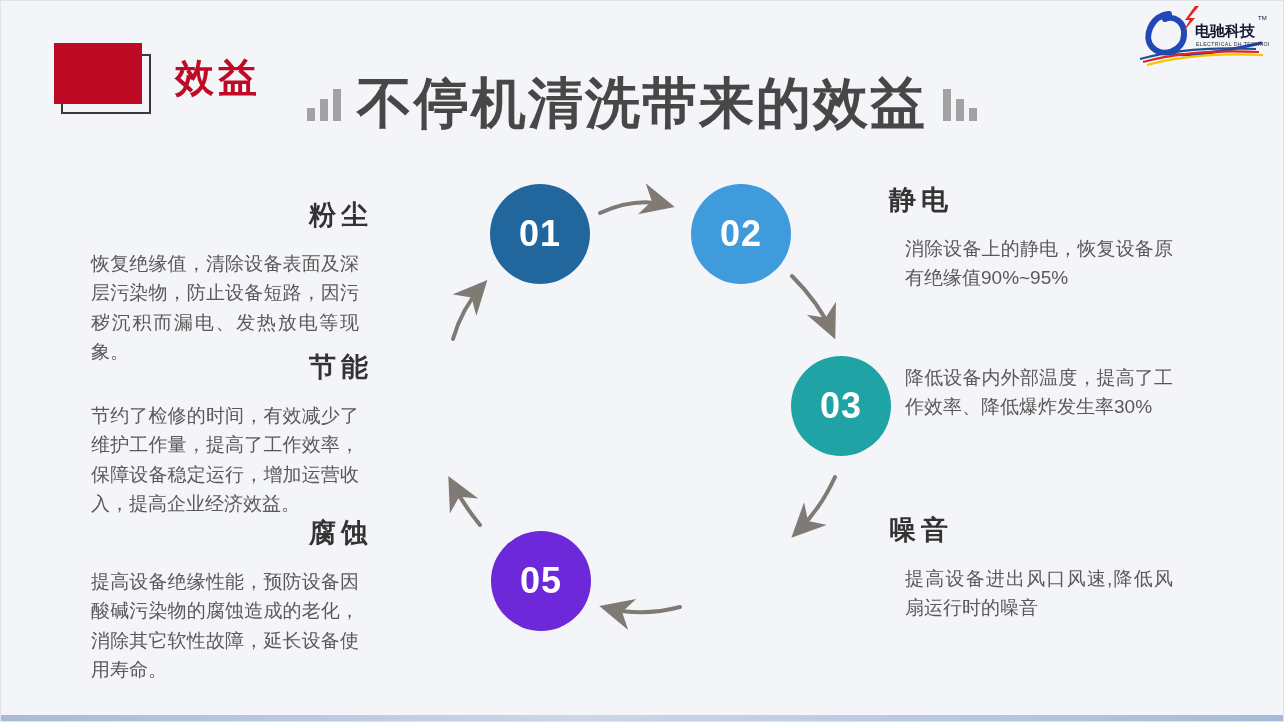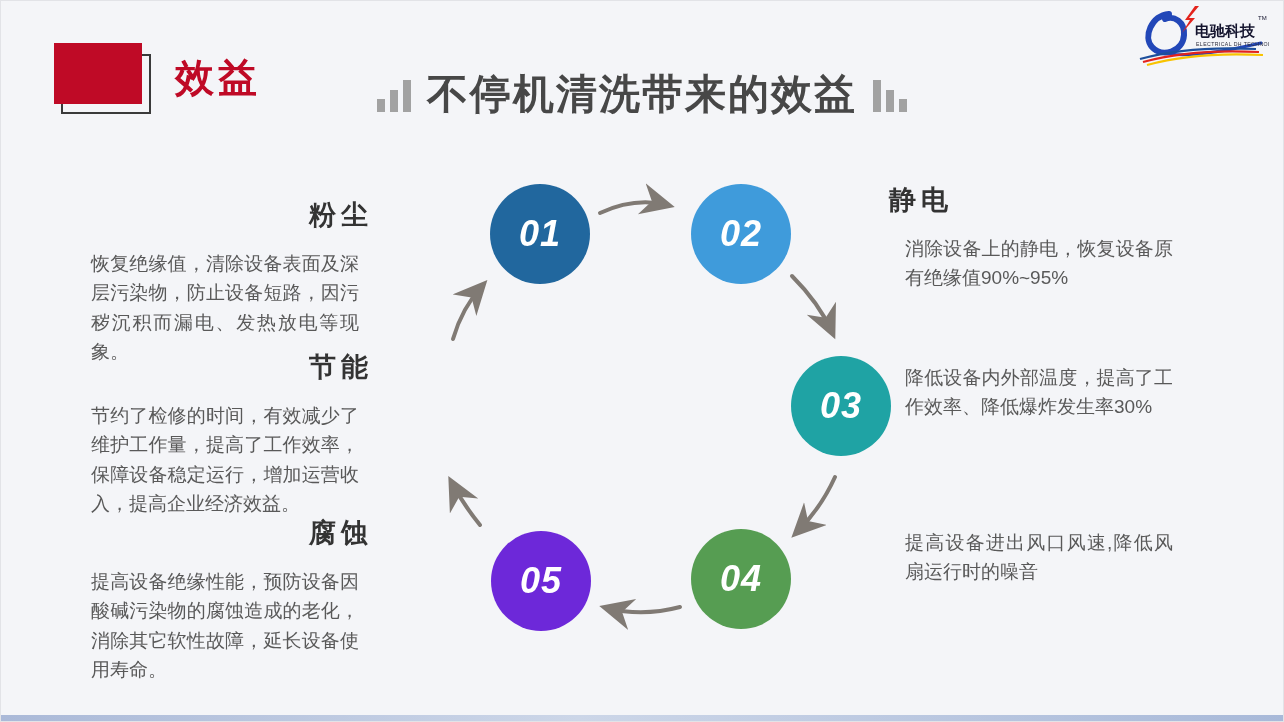--- a/index.html
+++ b/index.html
@@ -7,33 +7,33 @@
     position:relative;width:1284px;height:722px;background:#f4f5f8;
     font-family:"Liberation Sans",sans-serif;overflow:hidden;
     border:1px solid #e2e3e7;box-sizing:border-box;
   }
   
   .corner-outline{position:absolute;left:60px;top:53px;width:86px;height:56px;border:2px solid #3a3a3a;background:transparent;}
   .corner-fill{position:absolute;left:53px;top:42px;width:88px;height:61px;}
   .section-label{position:absolute;left:174px;top:50px;margin:0;font-size:39px;font-weight:bold;letter-spacing:4px;}
   
   .title-wrap{position:absolute;left:0;right:0;top:66px;display:flex;justify-content:center;align-items:center;gap:16px;}
-  .page-title{margin:0;font-size:41px;font-weight:bold;letter-spacing:2px;}
+  .page-title{margin:0;font-size:55px;font-weight:bold;letter-spacing:2px;}
   .bars{display:flex;align-items:flex-end;gap:5px;height:34px;}
   .bars span{display:block;width:8px;background:#a2a2a2;}
   .bars-left span:nth-child(1){height:13px}
   .bars-left span:nth-child(2){height:22px}
   .bars-left span:nth-child(3){height:32px}
   .bars-right span:nth-child(1){height:32px}
   .bars-right span:nth-child(2){height:22px}
   .bars-right span:nth-child(3){height:13px}
   
   .logo{position:absolute;right:14px;top:4px;width:130px;height:62px;}
   
-  .circle{position:absolute;width:100px;height:100px;border-radius:50%;display:flex;align-items:center;justify-content:center;font-style:italic;}
+  .circle{position:absolute;width:100px;height:100px;border-radius:50%;display:flex;align-items:center;justify-content:center;}
   .circle span{color:#fff;font-size:36px;font-weight:bold;letter-spacing:1px;}
   .c1{left:489px;top:183px}
   .c2{left:690px;top:183px}
   .c3{left:790px;top:355px}
   .c4{left:690px;top:528px}
   .c5{left:490px;top:530px}
   .c6{left:388px;top:355px}
   
   .arrows{position:absolute;left:0;top:0;width:1284px;height:722px;pointer-events:none;}
   
@@ -110,23 +110,20 @@
 
   <div class="circle c1" style="background: rgb(33, 103, 158);">
       <span>01</span>
     </div>
   <div class="circle c2" style="background: rgb(63, 155, 219);">
       <span>02</span>
     </div>
   <div class="circle c3" style="background: rgb(31, 163, 164);">
       <span>03</span>
     </div>
-  <div class="circle c4" style="background: rgb(86, 157, 82);">
-      <span>04</span>
-    </div>
   <div class="circle c5" style="background: #6d28d9;">
       <span>05</span>
     </div>
 
   <div class="benefit benefit-left tb1">
     <h3>粉尘</h3>
     <p>恢复绝缘值，清除设备表面及深层污染物，防止设备短路，因污秽沉积而漏电、发热放电等现象。</p>
   </div>
   <div class="benefit benefit-left tb6">
     <h3>节能</h3>
@@ -138,17 +135,18 @@
   </div>
 
   <div class="benefit benefit-right tb2">
     <h3>静电</h3>
     <p>消除设备上的静电，恢复设备原有绝缘值90%~95%</p>
   </div>
   <div class="benefit benefit-right tb3">
     <p>降低设备内外部温度，提高了工作效率、降低爆炸发生率30%</p>
   </div>
   <div class="benefit benefit-right tb4">
+    <h3>噪音</h3>
     <p>提高设备进出风口风速,降低风扇运行时的噪音</p>
   </div>
 
   <div class="footer-strip"></div>
 </div>
 
 </body></html>

